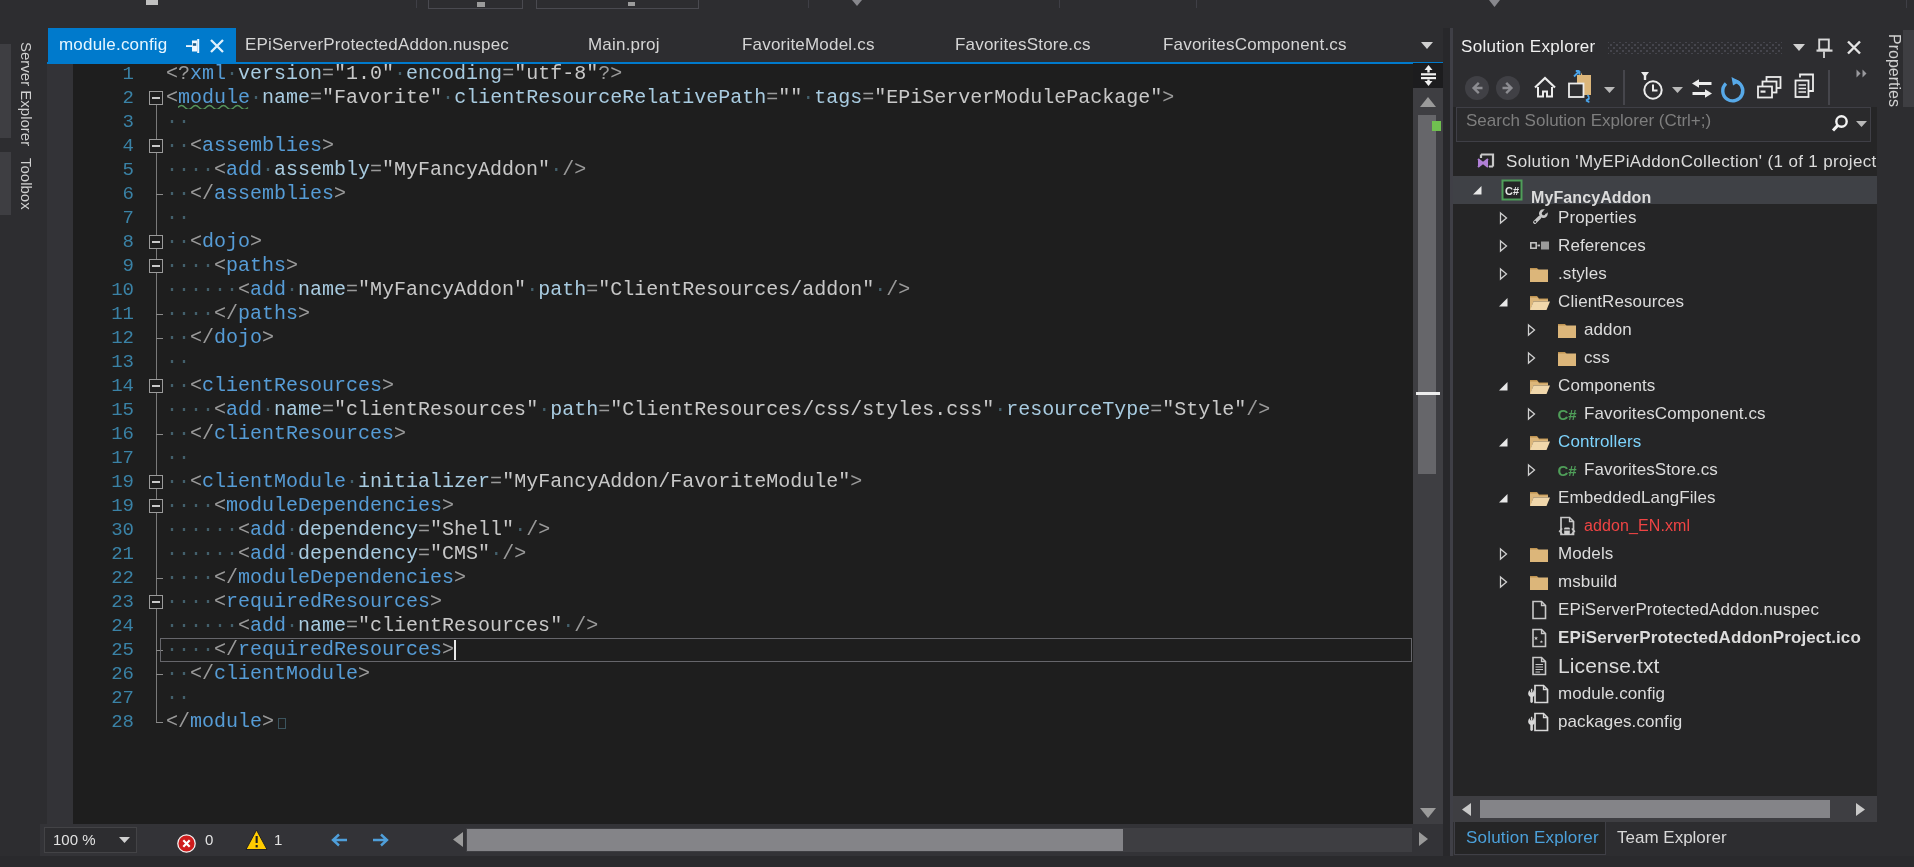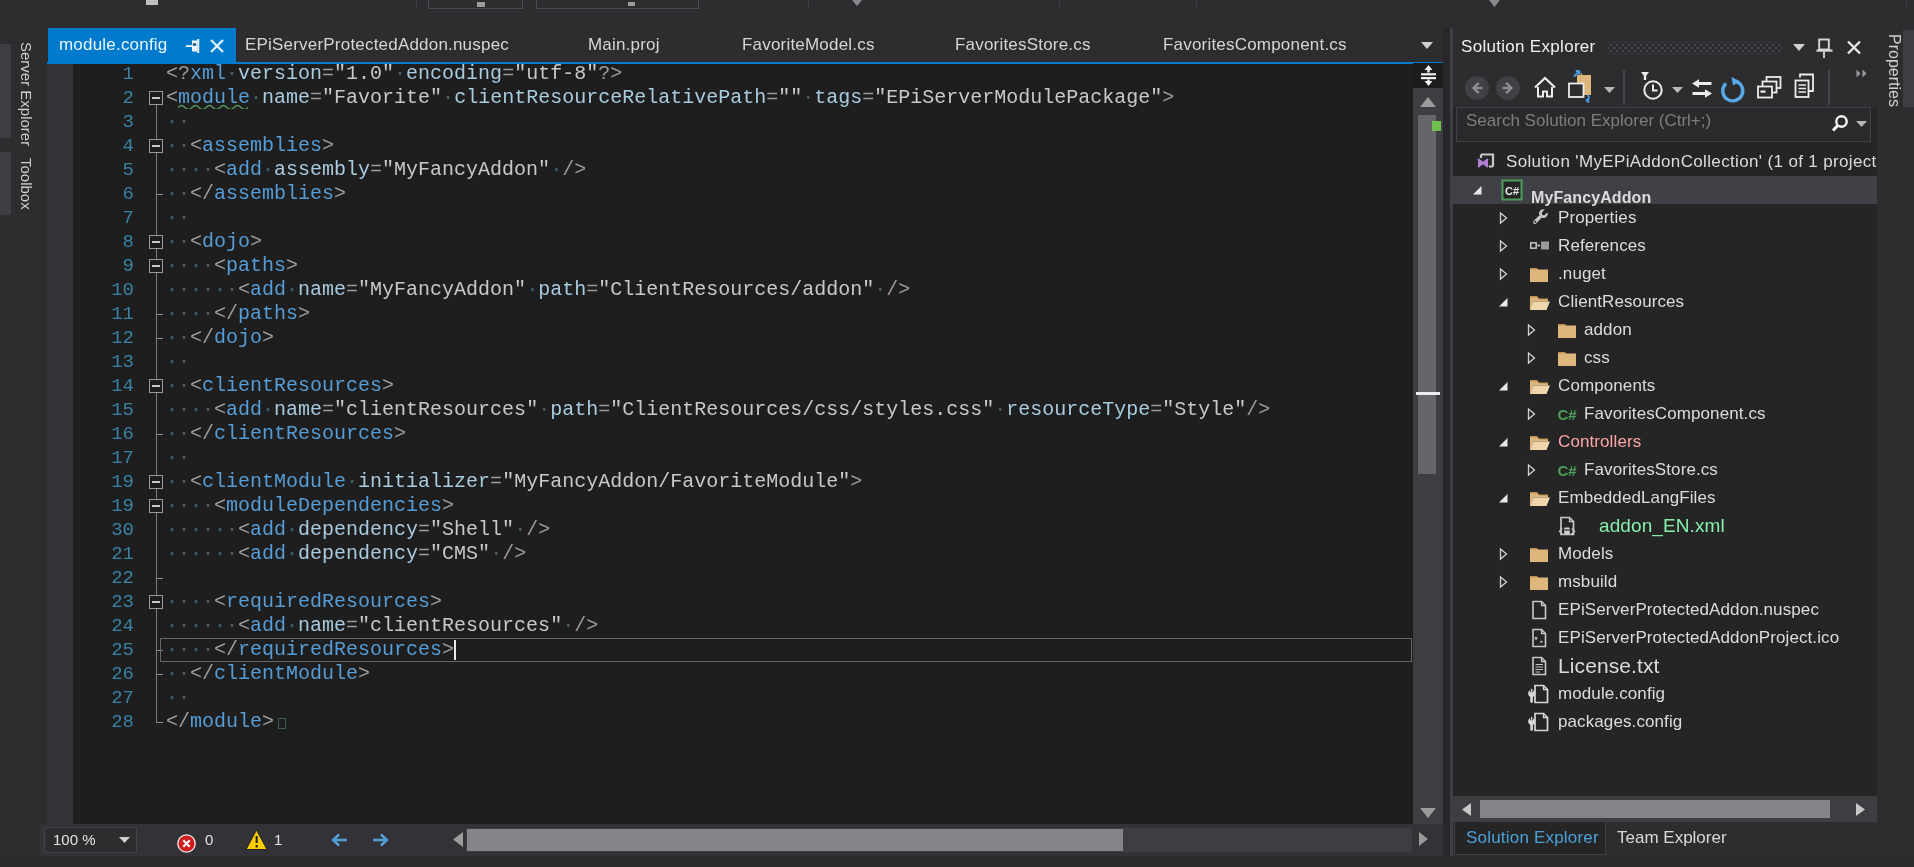--- a/index.html
+++ b/index.html
@@ -136,20 +136,21 @@
 <div class="cl" style="top:446px"><span class="w">··</span></div>
 <div class="ln" style="top:446px">17</div>
 <div class="cl" style="top:470px"><span class="w">··</span><span class="d">&lt;</span><span class="e">clientModule</span><span class="w">·</span><span class="a">initializer</span><span class="d">=</span><span class="v">"MyFancyAddon/FavoriteModule"</span><span class="d">&gt;</span></div>
 <div class="ln" style="top:470px">19</div>
 <div class="cl" style="top:494px"><span class="w">····</span><span class="d">&lt;</span><span class="e">moduleDependencies</span><span class="d">&gt;</span></div>
 <div class="ln" style="top:494px">19</div>
 <div class="cl" style="top:518px"><span class="w">······</span><span class="d">&lt;</span><span class="e">add</span><span class="w">·</span><span class="a">dependency</span><span class="d">=</span><span class="v">"Shell"</span><span class="w">·</span><span class="d">/&gt;</span></div>
 <div class="ln" style="top:518px">30</div>
 <div class="cl" style="top:542px"><span class="w">······</span><span class="d">&lt;</span><span class="e">add</span><span class="w">·</span><span class="a">dependency</span><span class="d">=</span><span class="v">"CMS"</span><span class="w">·</span><span class="d">/&gt;</span></div>
 <div class="ln" style="top:542px">21</div>
+<div class="cl" style="top:566px"><span class="w">····</span><span class="d">&lt;/</span><span class="e">moduleDependencies</span><span class="d">&gt;</span></div>
 <div class="ln" style="top:566px">22</div>
 <div class="cl" style="top:590px"><span class="w">····</span><span class="d">&lt;</span><span class="e">requiredResources</span><span class="d">&gt;</span></div>
 <div class="ln" style="top:590px">23</div>
 <div class="cl" style="top:614px"><span class="w">······</span><span class="d">&lt;</span><span class="e">add</span><span class="w">·</span><span class="a">name</span><span class="d">=</span><span class="v">"clientResources"</span><span class="w">·</span><span class="d">/&gt;</span></div>
 <div class="ln" style="top:614px">24</div>
 <div class="cl" style="top:638px"><span class="w">····</span><span class="d">&lt;/</span><span class="e">requiredResources</span><span class="d">&gt;</span></div>
 <div class="ln" style="top:638px">25</div>
 <div class="cl" style="top:662px"><span class="w">··</span><span class="d">&lt;/</span><span class="e">clientModule</span><span class="d">&gt;</span></div>
 <div class="ln" style="top:662px">26</div>
 <div class="cl" style="top:686px"><span class="w">··</span></div>
@@ -342,21 +343,21 @@
       <path d="M9.5 10.5 L12 10.5" stroke="#c8c8c8" stroke-width="1.8" fill="none"></path>
     </svg>
 <div class="abs" style="left:1558px;top:232px;height:28px;line-height:28px;font-size:17px;font-weight:normal;letter-spacing:0.1px;color:#dcdcdc;white-space:nowrap;">References</div>
 <svg class="abs" style="left:1495px;top:266px" width="16" height="16" viewBox="0 0 16 16">
       <path d="M5.5 3 L11.5 8 L5.5 13 Z" stroke="#d0d0d0" stroke-width="1.3" fill="none"></path>
     </svg>
 <svg class="abs" style="left:1528px;top:263px" width="22" height="22" viewBox="0 0 22 22">
       <path d="M2 5 L9 5 L11 7.5 L2 7.5 Z" fill="#c09553"></path>
       <rect x="2" y="6.5" width="18" height="12.5" fill="#dcb67a"></rect>
     </svg>
-<div class="abs" style="left:1558px;top:260px;height:28px;line-height:28px;font-size:17px;font-weight:normal;letter-spacing:0.1px;color:#dcdcdc;white-space:nowrap;">.nuget</div>
+<div class="abs" style="left:1558px;top:260px;height:28px;line-height:28px;font-size:17px;font-weight:normal;letter-spacing:0.1px;color:#dcdcdc;white-space:nowrap;">.styles</div>
 <svg class="abs" style="left:1495px;top:294px" width="16" height="16" viewBox="0 0 16 16">
       <path d="M12.5 4 L12.5 12.5 L4 12.5 Z" fill="#e8e8e8"></path>
     </svg>
 <svg class="abs" style="left:1528px;top:291px" width="22" height="22" viewBox="0 0 22 22">
       <path d="M2 5 L9 5 L11 7.5 L20 7.5 L20 10 L2 10 Z" fill="#c09553"></path>
       <path d="M2 19 L2 6.5 L9.5 6.5 L11 8.5 L20 8.5 L20 10.5 L5.5 10.5 L2.5 19 Z" fill="#dcb67a"></path>
       <path d="M5.5 10.5 L22 10.5 L18.5 19 L2 19 Z" fill="#f0d7ab"></path>
     </svg>
 <div class="abs" style="left:1558px;top:288px;height:28px;line-height:28px;font-size:17px;font-weight:normal;letter-spacing:0.1px;color:#dcdcdc;white-space:nowrap;">ClientResources</div>
 <svg class="abs" style="left:1523px;top:322px" width="16" height="16" viewBox="0 0 16 16">
@@ -392,21 +393,21 @@
     </svg>
 <div class="abs" style="left:1584px;top:400px;height:28px;line-height:28px;font-size:17px;font-weight:normal;letter-spacing:0.1px;color:#dcdcdc;white-space:nowrap;">FavoritesComponent.cs</div>
 <svg class="abs" style="left:1495px;top:434px" width="16" height="16" viewBox="0 0 16 16">
       <path d="M12.5 4 L12.5 12.5 L4 12.5 Z" fill="#e8e8e8"></path>
     </svg>
 <svg class="abs" style="left:1528px;top:431px" width="22" height="22" viewBox="0 0 22 22">
       <path d="M2 5 L9 5 L11 7.5 L20 7.5 L20 10 L2 10 Z" fill="#c09553"></path>
       <path d="M2 19 L2 6.5 L9.5 6.5 L11 8.5 L20 8.5 L20 10.5 L5.5 10.5 L2.5 19 Z" fill="#dcb67a"></path>
       <path d="M5.5 10.5 L22 10.5 L18.5 19 L2 19 Z" fill="#f0d7ab"></path>
     </svg>
-<div class="abs" style="left:1558px;top:428px;height:28px;line-height:28px;font-size:17px;font-weight:normal;letter-spacing:0.1px;color:#fca5a5;white-space:nowrap;">Controllers</div>
+<div class="abs" style="left:1558px;top:428px;height:28px;line-height:28px;font-size:17px;font-weight:normal;letter-spacing:0.1px;color:#7dd3fc;white-space:nowrap;">Controllers</div>
 <svg class="abs" style="left:1523px;top:462px" width="16" height="16" viewBox="0 0 16 16">
       <path d="M5.5 3 L11.5 8 L5.5 13 Z" stroke="#d0d0d0" stroke-width="1.3" fill="none"></path>
     </svg>
 <svg class="abs" style="left:1556px;top:459px" width="22" height="22" viewBox="0 0 22 22">
       <text x="11" y="16.5" font-family="Liberation Sans" font-size="15" font-weight="bold" fill="#4f9e59" text-anchor="middle">C#</text>
     </svg>
 <div class="abs" style="left:1584px;top:456px;height:28px;line-height:28px;font-size:17px;font-weight:normal;letter-spacing:0.1px;color:#dcdcdc;white-space:nowrap;">FavoritesStore.cs</div>
 <svg class="abs" style="left:1495px;top:490px" width="16" height="16" viewBox="0 0 16 16">
       <path d="M12.5 4 L12.5 12.5 L4 12.5 Z" fill="#e8e8e8"></path>
     </svg>
@@ -417,21 +418,21 @@
     </svg>
 <div class="abs" style="left:1558px;top:484px;height:28px;line-height:28px;font-size:17px;font-weight:normal;letter-spacing:0.1px;color:#dcdcdc;white-space:nowrap;">EmbeddedLangFiles</div>
 <svg class="abs" style="left:1556px;top:515px" width="22" height="22" viewBox="0 0 22 22">
       <path d="M5 2.5 L13.5 2.5 L17.5 6.5 L17.5 19.5 L5 19.5 Z" stroke="#c8c8c8" stroke-width="1.7" fill="#252526"></path>
       <path d="M13.5 2.5 L13.5 6.5 L17.5 6.5" stroke="#c8c8c8" stroke-width="1.3" fill="none"></path>
       <path d="M6.2 13.5 L3.6 16.2 L6.2 18.9" stroke="#c8c8c8" stroke-width="1.5" fill="none"></path>
       <path d="M15.8 13.5 L18.4 16.2 L15.8 18.9" stroke="#c8c8c8" stroke-width="1.5" fill="none"></path>
       <rect x="8.2" y="12.5" width="5.6" height="7" rx="1" fill="#d0d0d0"></rect>
       <path d="M8.2 15 L13.8 15" stroke="#252526" stroke-width="1.2"></path>
     </svg>
-<div class="abs" style="left:1584px;top:512px;height:28px;line-height:28px;font-size:19px;font-weight:normal;letter-spacing:0.1px;color:#86efac;white-space:nowrap;margin-left:15px;">addon_EN.xml</div>
+<div class="abs" style="left:1584px;top:512px;height:28px;line-height:28px;font-size:16px;font-weight:normal;letter-spacing:0.1px;color:#ef4444;white-space:nowrap;">addon_EN.xml</div>
 <svg class="abs" style="left:1495px;top:546px" width="16" height="16" viewBox="0 0 16 16">
       <path d="M5.5 3 L11.5 8 L5.5 13 Z" stroke="#d0d0d0" stroke-width="1.3" fill="none"></path>
     </svg>
 <svg class="abs" style="left:1528px;top:543px" width="22" height="22" viewBox="0 0 22 22">
       <path d="M2 5 L9 5 L11 7.5 L2 7.5 Z" fill="#c09553"></path>
       <rect x="2" y="6.5" width="18" height="12.5" fill="#dcb67a"></rect>
     </svg>
 <div class="abs" style="left:1558px;top:540px;height:28px;line-height:28px;font-size:17px;font-weight:normal;letter-spacing:0.1px;color:#dcdcdc;white-space:nowrap;">Models</div>
 <svg class="abs" style="left:1495px;top:574px" width="16" height="16" viewBox="0 0 16 16">
       <path d="M5.5 3 L11.5 8 L5.5 13 Z" stroke="#d0d0d0" stroke-width="1.3" fill="none"></path>
@@ -445,21 +446,21 @@
       <path d="M5 2.5 L13.5 2.5 L17.5 6.5 L17.5 19.5 L5 19.5 Z" stroke="#c8c8c8" stroke-width="1.6" fill="#252526"></path>
       <path d="M13.5 2.5 L13.5 6.5 L17.5 6.5" stroke="#c8c8c8" stroke-width="1.3" fill="none"></path>
     </svg>
 <div class="abs" style="left:1558px;top:596px;height:28px;line-height:28px;font-size:17px;font-weight:normal;letter-spacing:0.1px;color:#dcdcdc;white-space:nowrap;">EPiServerProtectedAddon.nuspec</div>
 <svg class="abs" style="left:1528px;top:627px" width="22" height="22" viewBox="0 0 22 22">
       <path d="M5 2.5 L13.5 2.5 L17.5 6.5 L17.5 19.5 L5 19.5 Z" stroke="#c8c8c8" stroke-width="1.6" fill="#252526"></path>
       <path d="M13.5 2.5 L13.5 6.5 L17.5 6.5" stroke="#c8c8c8" stroke-width="1.3" fill="none"></path>
       <path d="M8 9.2 L8.6 10.6 L10.1 10.6 L8.9 11.6 L9.4 13.1 L8 12.2 L6.6 13.1 L7.1 11.6 L5.9 10.6 L7.4 10.6 Z" fill="#c8c8c8"></path>
       <path d="M13.4 13.2 L13.9 14.3 L15 14.3 L14.1 15.1 L14.5 16.2 L13.4 15.6 L12.3 16.2 L12.7 15.1 L11.8 14.3 L12.9 14.3 Z" fill="#c8c8c8"></path>
     </svg>
-<div class="abs" style="left:1558px;top:624px;height:28px;line-height:28px;font-size:17px;font-weight:normal;letter-spacing:0.1px;color:#dcdcdc;white-space:nowrap;">EPiServerProtectedAddonProject.ico</div>
+<div class="abs" style="left:1558px;top:624px;height:28px;line-height:28px;font-size:17px;font-weight:bold;letter-spacing:0.1px;color:#dcdcdc;white-space:nowrap;">EPiServerProtectedAddonProject.ico</div>
 <svg class="abs" style="left:1528px;top:655px" width="22" height="22" viewBox="0 0 22 22">
       <path d="M5 2.5 L13.5 2.5 L17.5 6.5 L17.5 19.5 L5 19.5 Z" stroke="#c8c8c8" stroke-width="1.6" fill="#252526"></path>
       <path d="M13.5 2.5 L13.5 6.5 L17.5 6.5" stroke="#c8c8c8" stroke-width="1.3" fill="none"></path>
       <path d="M7.5 9.5 L15 9.5 M7.5 12 L15 12 M7.5 14.5 L15 14.5 M7.5 17 L12 17" stroke="#c8c8c8" stroke-width="1.2" fill="none"></path>
     </svg>
 <div class="abs" style="left:1558px;top:652px;height:28px;line-height:28px;font-size:21px;font-weight:normal;letter-spacing:0.1px;color:#dcdcdc;white-space:nowrap;">License.txt</div>
 <svg class="abs" style="left:1528px;top:683px" width="22" height="22" viewBox="0 0 22 22">
       <path d="M7 2.5 L15.5 2.5 L19.5 6.5 L19.5 19.5 L7 19.5 Z" stroke="#d8d8d8" stroke-width="1.7" fill="#252526"></path>
       <path d="M15.5 2.5 L15.5 6.5 L19.5 6.5" stroke="#d8d8d8" stroke-width="1.3" fill="none"></path>
       <circle cx="3.6" cy="10.5" r="3.4" fill="#d8d8d8"></circle>

